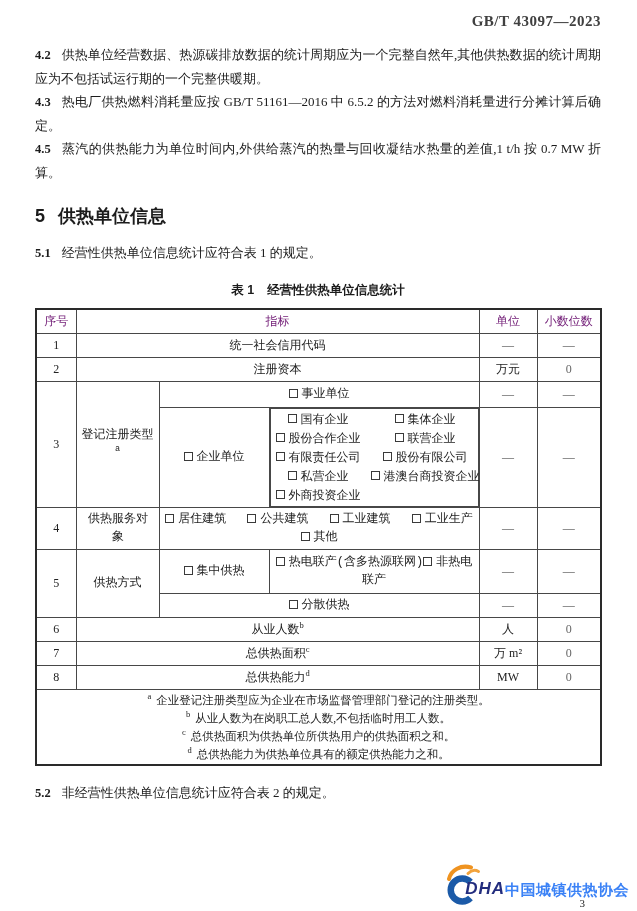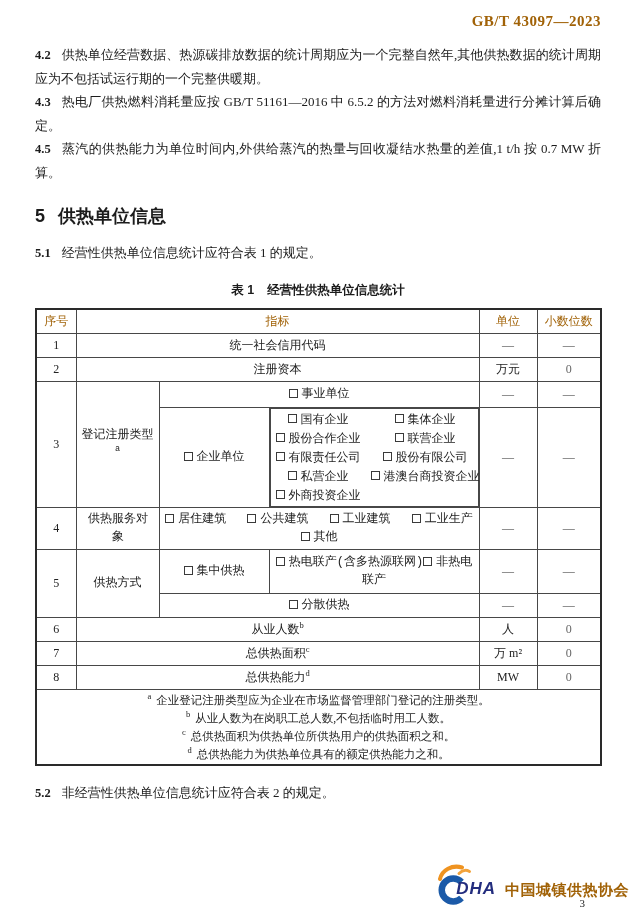--- a/index.html
+++ b/index.html
@@ -12,21 +12,21 @@
     font-family:"Liberation Serif", serif;
     color:#1c1c1c;
     padding:13px 36px 0 35px;
     overflow:hidden;
   }
   .doc-header {
     text-align:right;
     font-weight:bold;
     font-size:15px;
     letter-spacing:0.5px;
-    color:#a16207;
+    color:#404040;
   }
   .body-block { margin-top:13px; }
   p.clause {
     font-size:13px;
     line-height:23px;
     text-align:justify;
   }
   .cnum {
     font-family:Liberation Serif, serif;
     font-weight:bold;
@@ -58,21 +58,21 @@
   }
   table.t1 td {
     border:1px solid #474747;
     padding:1px 5px;
     text-align:center;
     vertical-align:middle;
     line-height:18px;
   }
   table.t1 { border:2px solid #2a2a2a; }
   td.left { text-align:left; padding-left:9px;font-family:Liberation Mono, monospace; }
-  td.hdr { font-size:12px; color:#a16207; }
+  td.hdr { font-size:12px; color:#701a75; }
   .dash { color:#555; }
   .dec { color:#666; }
   .cb {
     display:inline-block;
     width:9px; height:9px;
     border:1px solid #3a3a3a;
     margin-right:4px;
     vertical-align:-0.5px;
     background:#fff;
   }
@@ -109,22 +109,21 @@
     letter-spacing:1px;
     color:#232d7e;
     margin-left:-17px;
     padding-bottom:7px;
   }
   .brand-name {
     font-family:"Liberation Sans", sans-serif;
     font-weight:bold;
     font-size:15px;
     letter-spacing:0.5px;
-    color:#a16207;
-    margin-left:9px;
+    color:#3b82f6;
     padding-bottom:6px;
   }
   .pageno {
     position:absolute;
     right:52px; bottom:2px;
     font-size:11px;
     color:#222;
     z-index:1;
   }
 </style>

